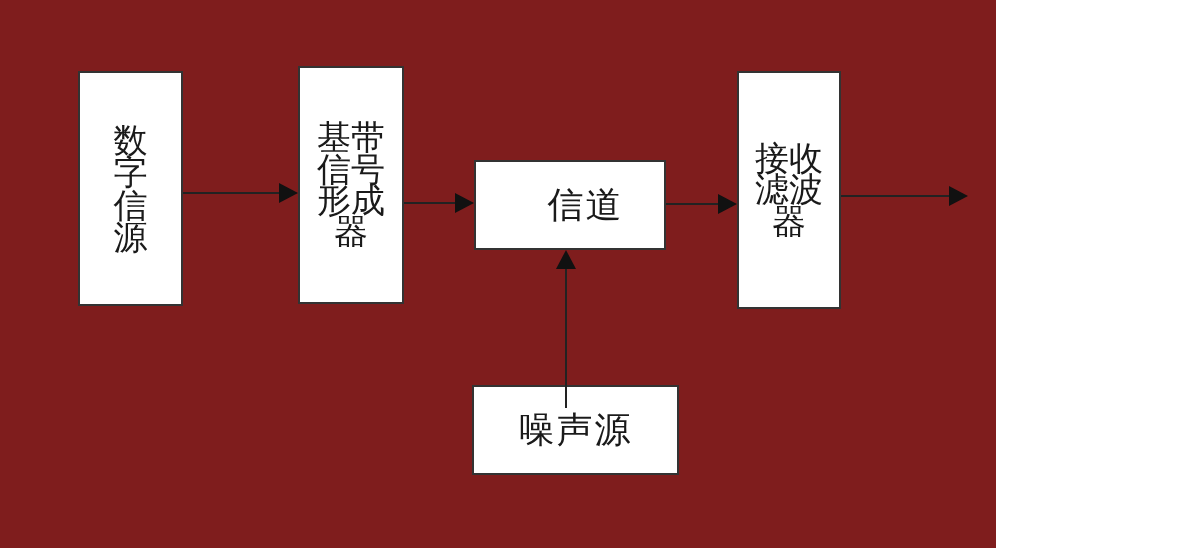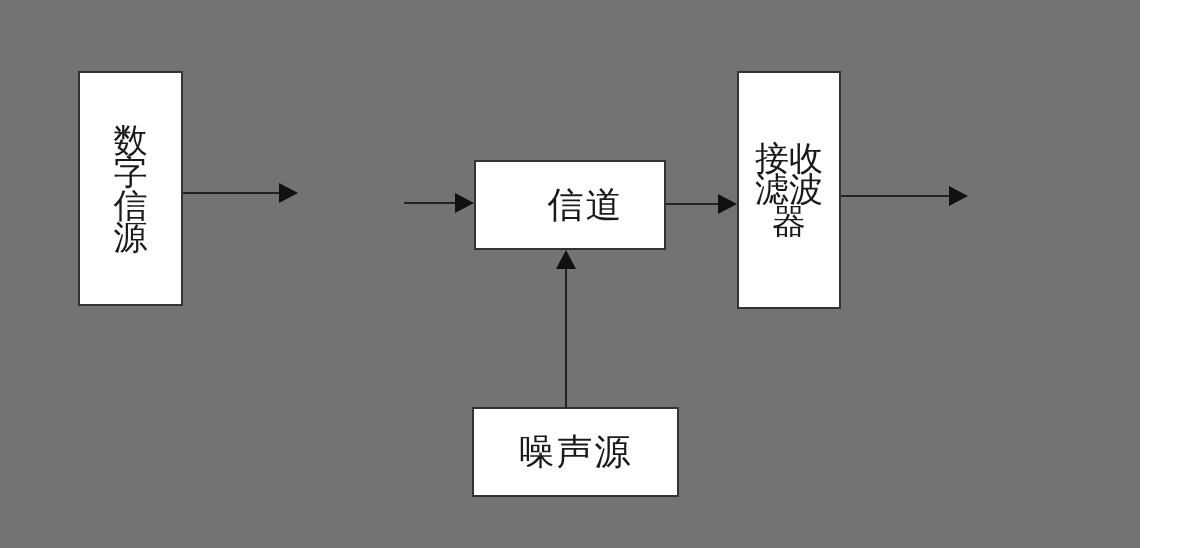--- a/index.html
+++ b/index.html
@@ -5,23 +5,23 @@
   html, body {
     margin: 0;
     padding: 0;
     background: #ffffff;
   }
   body {
     font-family: "DejaVu Sans", "Liberation Sans", sans-serif;
   }
   #canvas {
     position: relative;
-    width: 1140px;
+    width: 996px;
     height: 548px;
-    background: #737373;
+    background: #7f1d1d;
     overflow: hidden;
   }
 
   
   .node {
     position: absolute;
     box-sizing: border-box;
     border: 2px solid #333333;
     background: #ffffff;
     display: flex;
@@ -92,31 +92,34 @@
 </style>
 </head>
 <body>
 
 <div id="canvas">
 
   <div class="node vstack" style="left:78px; top:71px; width:105px; height:235px;">
     <span class="label">数字信源</span>
   </div>
 
+  <div class="node tall" style="left:298px; top:66px; width:106px; height:238px;">
+    <span class="label">基带信号形成器</span>
+  </div>
 
   <div class="node wide" style="left:474px; top:160px; width:192px; height:90px;padding-left:31px;">
     <span class="label">信道</span>
   </div>
 
   <div class="node tall" style="left:737px; top:71px; width:104px; height:238px;">
     <span class="label">接收滤波器</span>
   </div>
 
 
-  <div class="node wide" style="left:472px; top:407px; width:207px; height:90px;">
+  <div class="node wide" style="left:472px; top:385px; width:207px; height:90px;">
     <span class="label">噪声源</span>
   </div>
 
   <div class="conn h" style="left:183px; top:192px; width:97px;"></div>
   <div class="arrowhead right" style="left:279px; top:183px;"></div>
 
   <div class="conn h" style="left:404px; top:202px; width:51px;"></div>
   <div class="arrowhead right" style="left:455px; top:193px;"></div>
 
   <div class="conn h" style="left:666px; top:203px; width:52px;"></div>

